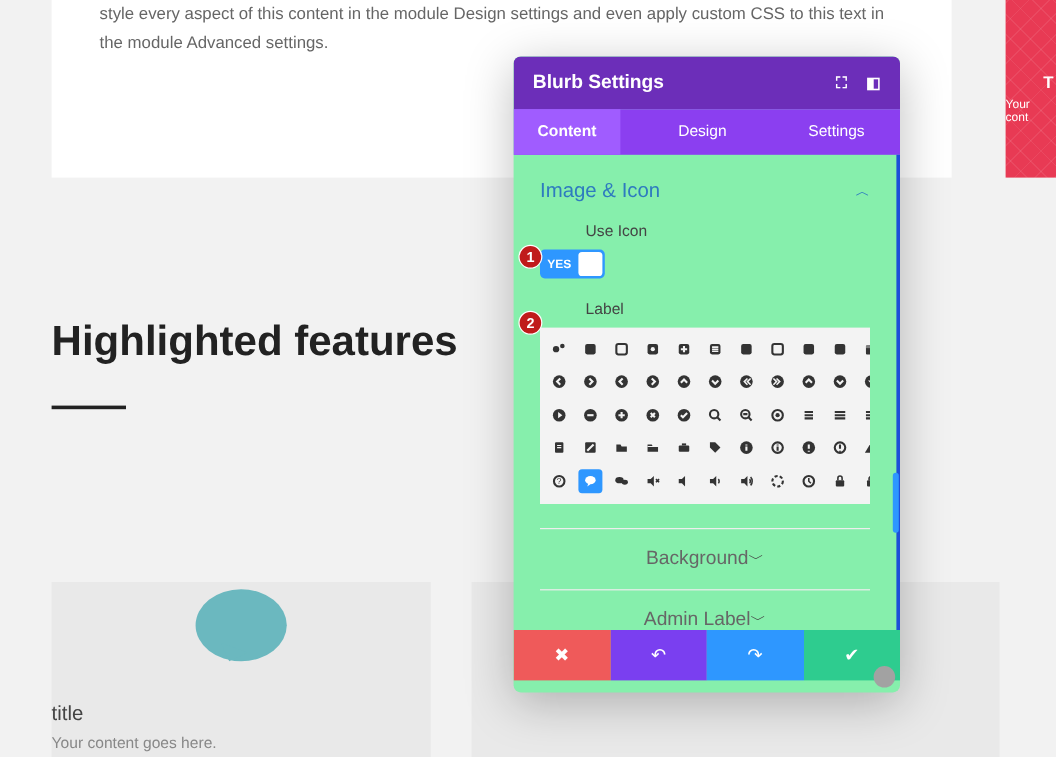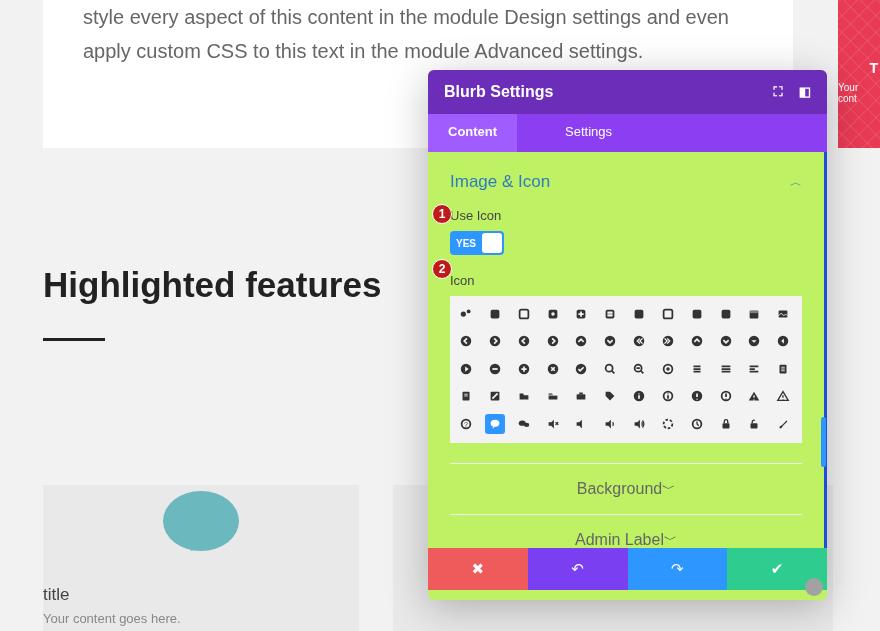--- a/index.html
+++ b/index.html
@@ -12,21 +12,21 @@
     position: relative;
     color: #333;
   }
   .page-card {
     position: absolute;
     background: #fff;
   }
   .top-card {
     left: 43px; top: 0; width: 750px; height: 148px;
     padding: 0 40px;
-    font-size: 20px;
+    font-size: 14px;
     line-height: 1.7;
     color: #666;
   }
   .red-card {
     position: absolute;
     left: 838px; top: 0; width: 42px; height: 148px;
     background: #e83a54;
     background-image: repeating-linear-gradient(45deg, rgba(255,255,255,.08) 0 1px, transparent 1px 12px),
                       repeating-linear-gradient(-45deg, rgba(255,255,255,.08) 0 1px, transparent 1px 12px);
     color:#fff;
@@ -58,22 +58,22 @@
   }
   .feature-card .title{
     position:absolute; left:0; top:100px; font-size:17px; color:#444;
   }
   .feature-card .sub{
     position:absolute; left:0; top:126px; font-size:13px; color:#888;
   }
 
   
   .modal {
-    position:absolute; left:428px; top:70px; width:399px; height:530px;
-    background:#bef264; border-radius:6px; overflow:hidden;
+    position:absolute; left:428px; top:47px; width:322px; height:530px;
+    background:#86efac; border-radius:6px; overflow:hidden;
     box-shadow:0 8px 40px rgba(0,0,0,.25);
   }
   .modal-header{
     background:#6c2eb9; height:44px; color:#fff; display:flex; align-items:center;
     padding:0 16px; font-size:16px; font-weight:600;
     justify-content:space-between;
   }
   .modal-header .icons{ display:flex; gap:16px; font-size:13px; }
   .tabs{
     background:#8b3ff0; height:38px; display:flex; color:#fff; font-size:13px;gap:28px;
@@ -87,21 +87,21 @@
   }
   .panel::after{
     content:""; position:absolute; right:-2px; top:265px; height:50px; width:5px;
     background:#2e97ff; border-radius:3px;
   }
   .section-title{
     color:#2e7bbf; font-size:17px; margin:6px 0 16px;
     display:flex; justify-content:space-between; align-items:center;
   }
   .section-title .chev{ color:#2e7bbf; font-size:12px; }
-  .label{ font-size:13px; color:#444; margin-bottom:8px; }
+  .label{ font-size:13px; color:#444; margin-bottom:8px;margin-left:38px; }
   .toggle{
     width:54px; height:24px; background:#2e97ff; border-radius:4px;
     position:relative; color:#fff; font-size:10px; font-weight:700;
     display:flex; align-items:center; padding-left:6px;text-align:right;
   }
   .toggle::after{
     content:""; position:absolute; right:2px; top:2px; width:20px; height:20px;
     background:#fff; border-radius:3px;
   }
   .icon-grid{
@@ -169,32 +169,33 @@
 <div class="modal">
   <div class="modal-header">
     <span>Blurb Settings</span>
     <div class="icons">
       <span>⛶</span>
       <span>◧</span>
     </div>
   </div>
   <div class="tabs">
     <div class="tab active">Content</div>
+    <div class="tab">Design</div>
     <div class="tab">Settings</div>
   </div>
   <div class="panel">
     <div class="section-title">
       <span>Image &amp; Icon</span>
       <span class="chev">︿</span>
     </div>
     <div class="label">Use Icon</div>
     <div class="toggle">
       <span>YES</span>
     </div>
-    <div class="label" style="margin-top:18px;">Icon</div>
+    <div class="label" style="margin-top:18px;">Label</div>
 
     <div class="icon-grid">
 
       <div class="ic">
           <svg viewBox="0 0 16 16">
             <circle cx="5" cy="8" r="3"></circle>
             <circle cx="11" cy="5" r="2.2"></circle>
           </svg>
         </div>
       <div class="ic">

